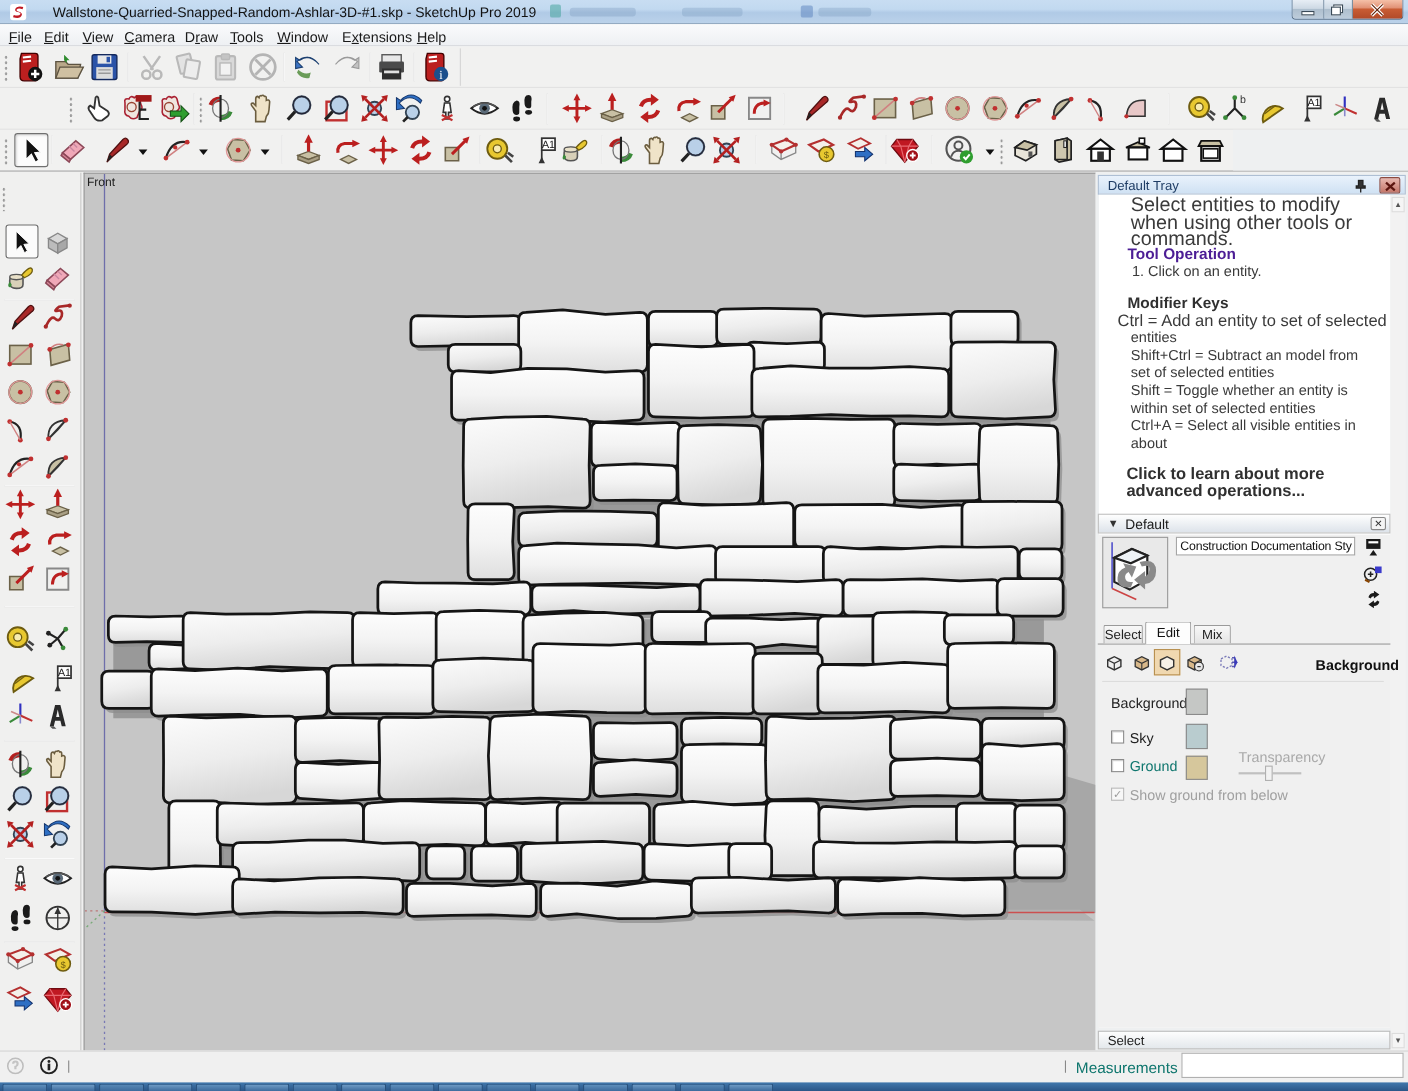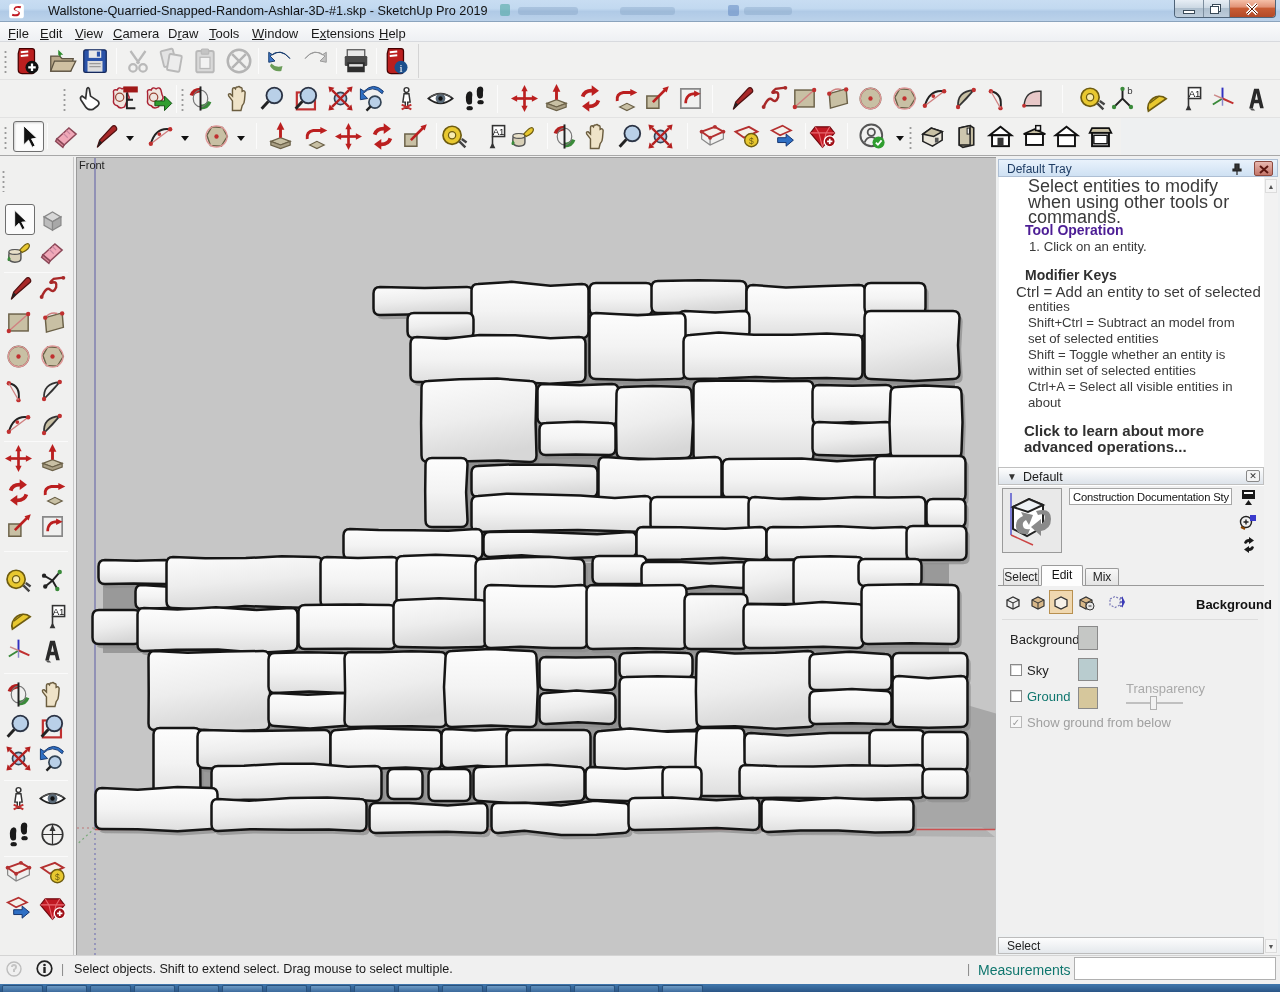--- a/index.html
+++ b/index.html
@@ -368,21 +368,20 @@
     <svg style="position:absolute;left:6px;top:961px" width="16" height="16" viewBox="0 0 16 16">
       <circle cx="8" cy="8" r="7" fill="none" stroke="#bdbdbd" stroke-width="1.4"></circle>
       <path d="M8 3 Q11 3 11 6 Q11 8 9 9 L9 11 L7 11 L7 8 Q9 8 9 6 Q9 5 8 5 Q7 5 7 6 L5 6 Q5 3 8 3 Z" fill="#c4c4c4"></path>
     </svg>
     <svg style="position:absolute;left:36px;top:960px" width="17" height="17" viewBox="0 0 17 17">
       <circle cx="8.5" cy="8.5" r="7.3" fill="none" stroke="#222" stroke-width="1.7"></circle>
       <circle cx="8.5" cy="5" r="1.3" fill="#222"></circle>
       <rect x="7.3" y="7" width="2.4" height="6" fill="#222"></rect>
     </svg>
     <div style="position:absolute;left:61px;top:962px;font-size:12px;color:#888">|</div>
-    <div style="position:absolute;left:74px;top:962px;font-size:12.6px;color:#1a1a1a">Select objects. Shift to extend select. Drag mouse to select multiple.</div>
     <div style="position:absolute;left:967px;top:962px;font-size:12px;color:#888">|</div>
     <div style="position:absolute;left:978px;top:962px;font-size:14px;color:#0f766e">Measurements</div>
     <div style="position:absolute;left:1074px;top:957px;width:202px;height:23px;background:#fff;border:1px solid #b0b0b0"></div>
     <div style="position:absolute;left:0;top:984px;width:1280px;height:8px;background:linear-gradient(#4178ad,#2a5586)"></div>
     <div style="position:absolute;left:2px;top:985px;width:41px;height:7px;background:linear-gradient(#5f90bd,#3c6a9c);border:1px solid #29517c;border-bottom:none;border-radius:2px 2px 0 0"></div>
     <div style="position:absolute;left:46px;top:985px;width:41px;height:7px;background:linear-gradient(#6f9cc6,#3c6a9c);border:1px solid #29517c;border-bottom:none;border-radius:2px 2px 0 0"></div>
     <div style="position:absolute;left:90px;top:985px;width:41px;height:7px;background:linear-gradient(#5788b6,#3c6a9c);border:1px solid #29517c;border-bottom:none;border-radius:2px 2px 0 0"></div>
     <div style="position:absolute;left:134px;top:985px;width:41px;height:7px;background:linear-gradient(#6f9cc6,#3c6a9c);border:1px solid #29517c;border-bottom:none;border-radius:2px 2px 0 0"></div>
     <div style="position:absolute;left:178px;top:985px;width:41px;height:7px;background:linear-gradient(#5f90bd,#3c6a9c);border:1px solid #29517c;border-bottom:none;border-radius:2px 2px 0 0"></div>
     <div style="position:absolute;left:222px;top:985px;width:41px;height:7px;background:linear-gradient(#6f9cc6,#3c6a9c);border:1px solid #29517c;border-bottom:none;border-radius:2px 2px 0 0"></div>

